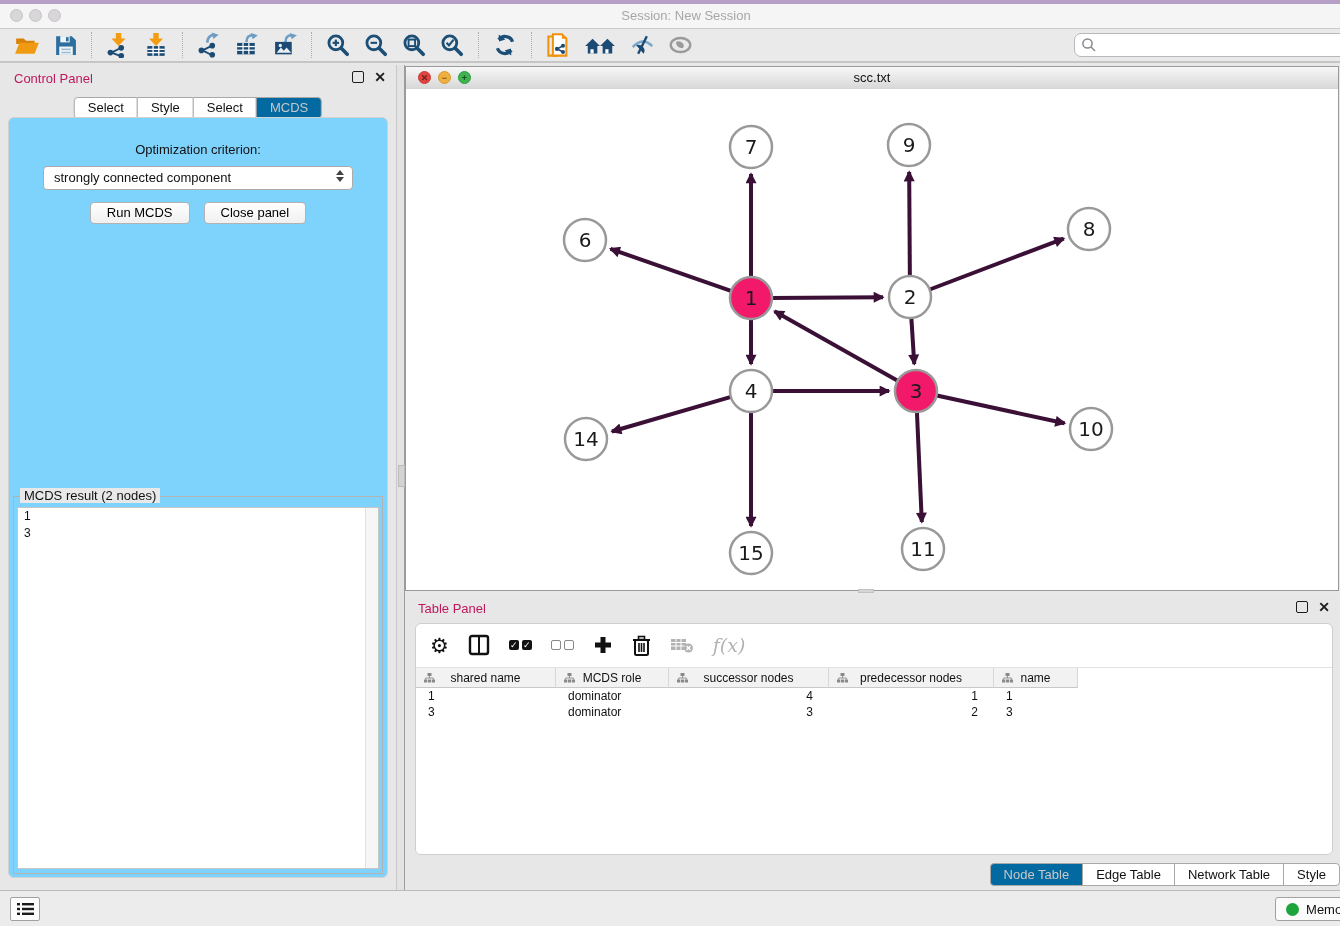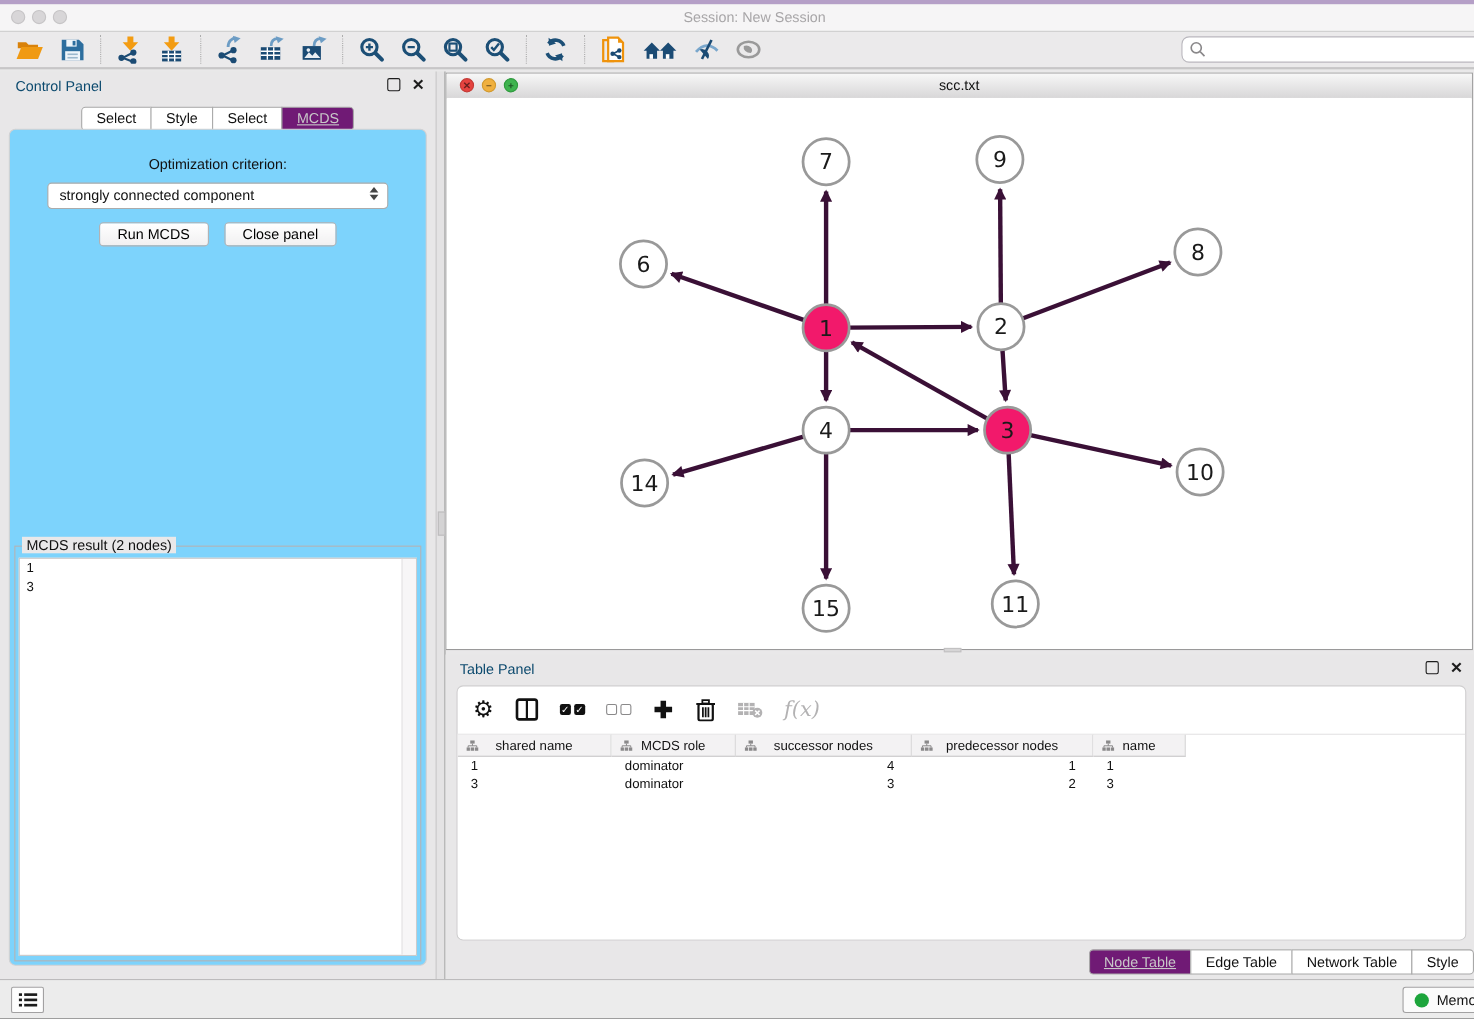--- a/index.html
+++ b/index.html
@@ -14,29 +14,29 @@
   .toolbar{position:absolute;left:0;top:29px;width:100%;height:34px;background:#ebeaeb;border-bottom:2px solid #c7c6c7;
            display:flex;align-items:center;padding:0 8px;box-sizing:border-box;}
   .tb-icon{width:28px;height:28px;display:flex;align-items:center;justify-content:center;margin:0 5px;cursor:pointer;}
   .tb-sep{width:0;height:26px;border-left:1px dotted #acacac;margin:0 7px;}
   .search-wrap{margin-left:auto;margin-right:4px;position:relative;}
   .search-wrap input{width:286px;height:24px;border:1px solid #b9b7bd;border-radius:7px;padding:0 8px 0 26px;
                      font-size:13px;font-family:"Liberation Sans",sans-serif;outline:none;box-sizing:border-box;background:#fff;}
   .search-glyph{position:absolute;left:7px;top:4px;}
   
   .control-panel{position:absolute;left:0;top:65px;width:396px;height:825px;background:#e8e7e8;}
-  .panel-title{position:absolute;left:14px;top:6px;font-size:13px;color:#0c4a6e;}
+  .panel-title{position:absolute;left:14px;top:6px;font-size:13px;color:#be185d;}
   .win-btns{position:absolute;right:10px;top:6px;display:flex;gap:10px;align-items:center;}
   .win-max{width:10px;height:10px;border:1.6px solid #1c1c1c;border-radius:2px;}
   .win-close{font-size:14px;font-weight:bold;color:#1c1c1c;line-height:12px;}
   .cp-tabs{position:absolute;left:50%;transform:translateX(-50%);top:32px;display:flex;}
   .tab{height:20px;line-height:20px;font-size:13px;padding:0 13px;background:#fff;border:1px solid #a8a8a8;margin-left:-1px;white-space:nowrap;cursor:pointer;}
   .tab:first-child{border-radius:4px 0 0 4px;margin-left:0;}
   .tab:last-child{border-radius:0 4px 4px 0;}
-  .tab.tab-disabled{background:#701a75;color:#c8c7c8;text-decoration:underline;}
+  .tab.tab-disabled{background:#0369a1;color:#c8c7c8;}
   .cp-body{position:absolute;left:8px;right:8px;top:52px;bottom:12px;background:#7dd3fc;border:1px solid #d2d1d2;border-radius:6px;}
   .opt-label{margin-top:24px;text-align:center;font-size:13px;}
   .select-row{margin:9px 34px 0;}
   .cselect{position:relative;height:22px;background:#fff;border:1px solid #ababab;border-radius:4px;font-size:13px;line-height:22px;padding-left:10px;cursor:pointer;}
   .stepper{position:absolute;right:8px;top:3px;display:flex;flex-direction:column;gap:2px;}
   .stepper span{width:0;height:0;border-left:4px solid transparent;border-right:4px solid transparent;}
   .stepper .up{border-bottom:5px solid #444;}
   .stepper .down{border-top:5px solid #444;}
   .btn-row{display:flex;justify-content:center;gap:14px;margin-top:12px;}
   .btn{height:22px;line-height:20px;padding:0 16px;background:linear-gradient(#ffffff,#f1f0f1);border:1px solid #b3b2b3;

